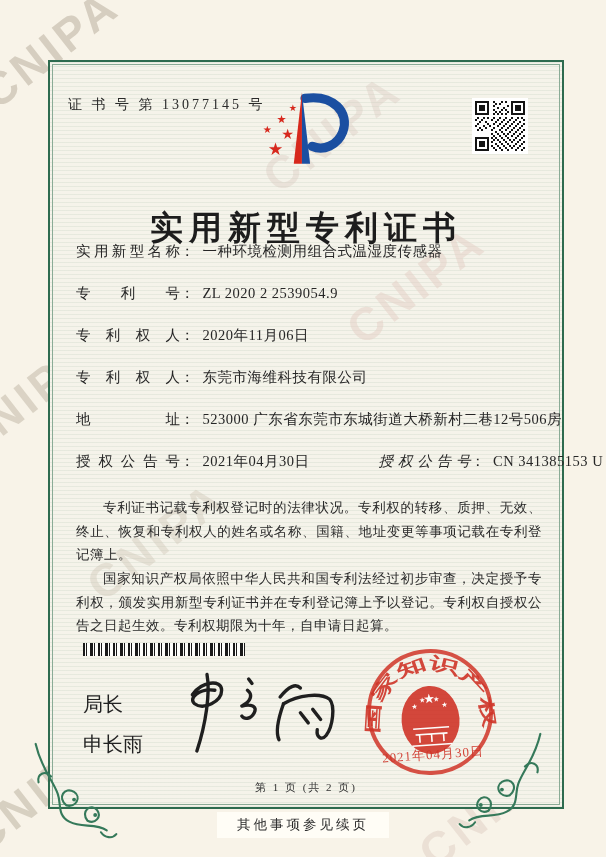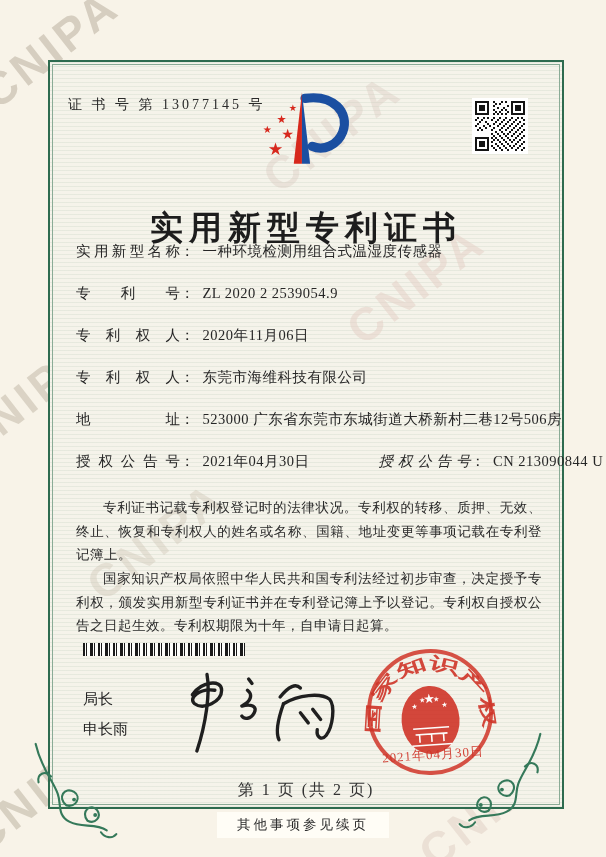--- a/index.html
+++ b/index.html
@@ -48,27 +48,27 @@
   
   .paras{position:absolute;left:26px;top:434px;width:466px;font-size:13.5px;
          line-height:1.75;color:#2b2b2b;text-align:justify;}
   .paras p{margin:0;text-indent:2em;letter-spacing:.5px;}
 
   
   .barcode{position:absolute;left:33px;top:581px;width:162px;height:13px;
      background:repeating-linear-gradient(90deg,
         #1a1a1a 0 2px,#fdfdfa 2px 3px,#1a1a1a 3px 4px,#fdfdfa 4px 7px,
         #1a1a1a 7px 10px,#fdfdfa 10px 11px,#1a1a1a 11px 12px,#fdfdfa 12px 15px);}
-  .official{position:absolute;left:33px;top:622px;font-size:15px;line-height:2.0;color:#222;
+  .official{position:absolute;left:33px;top:622px;font-size:20px;line-height:2.0;color:#222;
             font-family:"Liberation Sans","DejaVu Sans",sans-serif;}
   .signature{position:absolute;left:126px;top:608px;width:170px;height:90px;}
   .seal{position:absolute;left:314px;top:584px;width:132px;height:132px;transform:rotate(-4deg);opacity:.92;}
   .seal svg{overflow:visible;}
   .pagenum{position:absolute;left:0;top:718px;width:100%;text-align:center;
-           font-size:16px;letter-spacing:2px;color:#333;border-radius:6px;}
+           font-size:11px;letter-spacing:2px;color:#333;border-radius:6px;}
 
   .footer-note{position:absolute;left:0;top:812px;width:100%;text-align:center;}
   .footer-note span{display:inline-block;background:#fffdf6;padding:4px 20px;
                     font-size:13.5px;letter-spacing:3px;color:#2b2b2b;}
 
   .ornament{position:absolute;width:96px;height:104px;pointer-events:none;}
   .orn-br{left:452px;top:728px;}
   .orn-bl{left:28px;top:738px;transform:scaleX(-1);}
 </style>
 </head>
@@ -131,21 +131,21 @@
       <div class="frow">
         <span class="flabel">专利权人</span><span class="fcolon">：</span><span class="fvalue">2020年11月06日</span>
       </div>
       <div class="frow">
         <span class="flabel">专利权人</span><span class="fcolon">：</span><span class="fvalue">东莞市海维科技有限公司</span>
       </div>
       <div class="frow">
         <span class="flabel">地址</span><span class="fcolon">：</span><span class="fvalue">523000 广东省东莞市东城街道大桥新村二巷12号506房</span>
       </div>
       <div class="frow">
-        <span class="flabel">授权公告号</span><span class="fcolon">：</span><span class="fvalue fvalue-inline">2021年04月30日</span><span class="flabel2">授权公告号</span><span class="fcolon">：</span><span class="fvalue">CN 213090844 U</span>
+        <span class="flabel">授权公告号</span><span class="fcolon">：</span><span class="fvalue fvalue-inline">2021年04月30日</span><span class="flabel2">授权公告号</span><span class="fcolon">：</span><span class="fvalue">CN 341385153 U</span>
       </div>
     </div>
 
     <div class="paras">
       <p>专利证书记载专利权登记时的法律状况。专利权的转移、质押、无效、终止、恢复和专利权人的姓名或名称、国籍、地址变更等事项记载在专利登记簿上。</p>
       <p>国家知识产权局依照中华人民共和国专利法经过初步审查，决定授予专利权，颁发实用新型专利证书并在专利登记簿上予以登记。专利权自授权公告之日起生效。专利权期限为十年，自申请日起算。</p>
     </div>
 
     <div class="barcode"></div>
 

